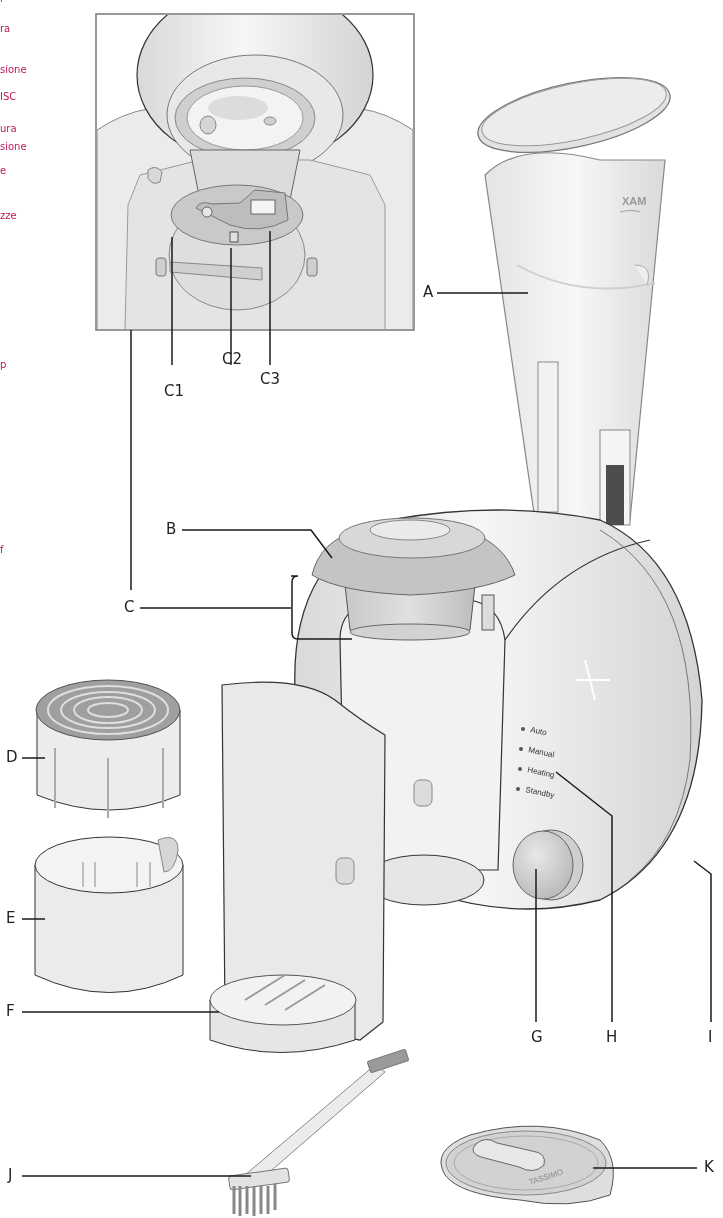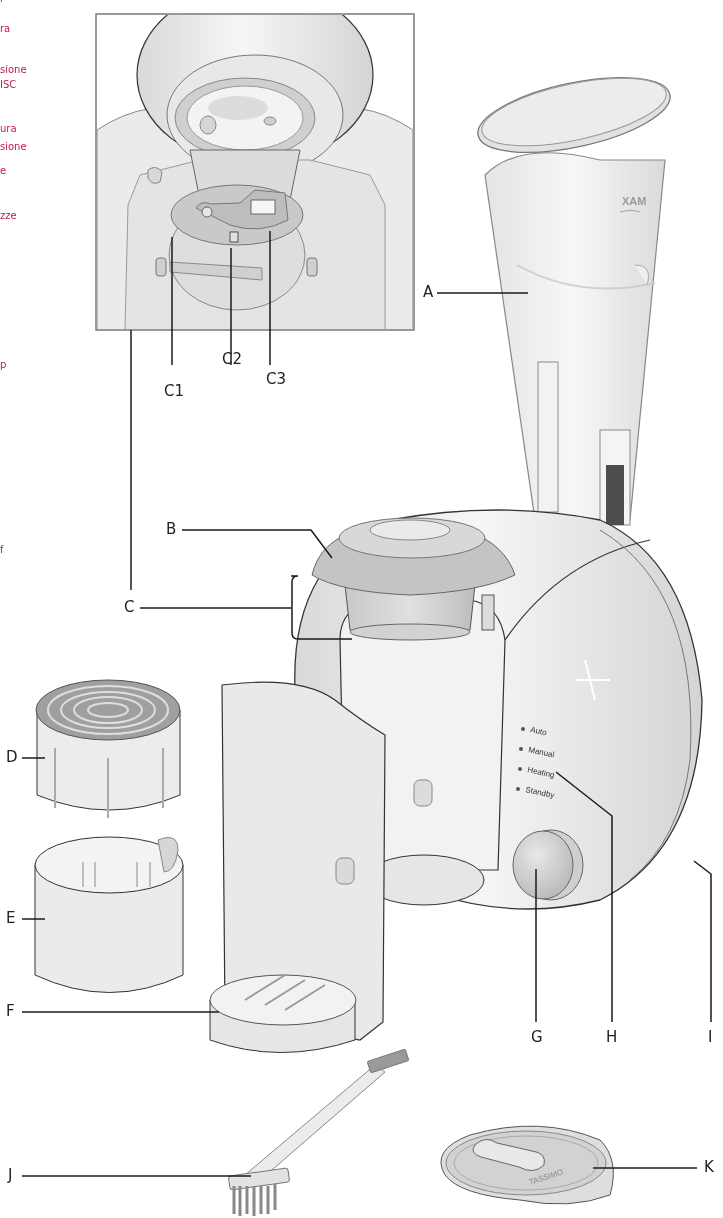--- a/index.html
+++ b/index.html
@@ -9,21 +9,21 @@
   .panel-text{font-family:"Liberation Sans",sans-serif;font-size:8px;fill:#333;}
   svg{position:absolute;left:0;top:0;}
 </style>
 </head>
 <body>
 
 <div>
   <div class="frag" style="top:-8px">p</div>
   <div class="frag" style="top:24px">ra</div>
   <div class="frag" style="top:65px">sione</div>
-  <div class="frag" style="top:80px">ISC</div>
+  <div class="frag" style="top:92px">ISC</div>
   <div class="frag" style="top:124px">ura</div>
   <div class="frag" style="top:142px">sione</div>
   <div class="frag" style="top:166px">e</div>
   <div class="frag" style="top:211px">zze</div>
   <div class="frag" style="top:360px">p</div>
   <div class="frag" style="top:545px">f</div>
 </div>
 
 <svg width="723" height="1218" viewBox="0 0 723 1218">
   <defs>
@@ -186,21 +186,21 @@
     <line x1="536" y1="869" x2="536" y2="1022"></line>
     <polyline points="556,772 612,816 612,1022"></polyline>
     <polyline points="694,861 711,874 711,1022"></polyline>
     <line x1="22" y1="1176" x2="251" y2="1176"></line>
     <line x1="593" y1="1168" x2="697" y2="1168"></line>
   </g>
 </svg>
 
 <div class="lbl" style="left:164px;top:384px">C1</div>
 <div class="lbl" style="left:222px;top:352px">C2</div>
-<div class="lbl" style="left:266px;top:372px">C3</div>
+<div class="lbl" style="left:260px;top:372px">C3</div>
 
 <div class="lbl" style="left:423px;top:285px">A</div>
 <div class="lbl" style="left:166px;top:522px">B</div>
 <div class="lbl" style="left:124px;top:600px">C</div>
 <div class="lbl" style="left:6px;top:750px">D</div>
 <div class="lbl" style="left:6px;top:911px">E</div>
 <div class="lbl" style="left:6px;top:1004px">F</div>
 <div class="lbl" style="left:531px;top:1030px">G</div>
 <div class="lbl" style="left:606px;top:1030px">H</div>
 <div class="lbl" style="left:708px;top:1030px">I</div>

